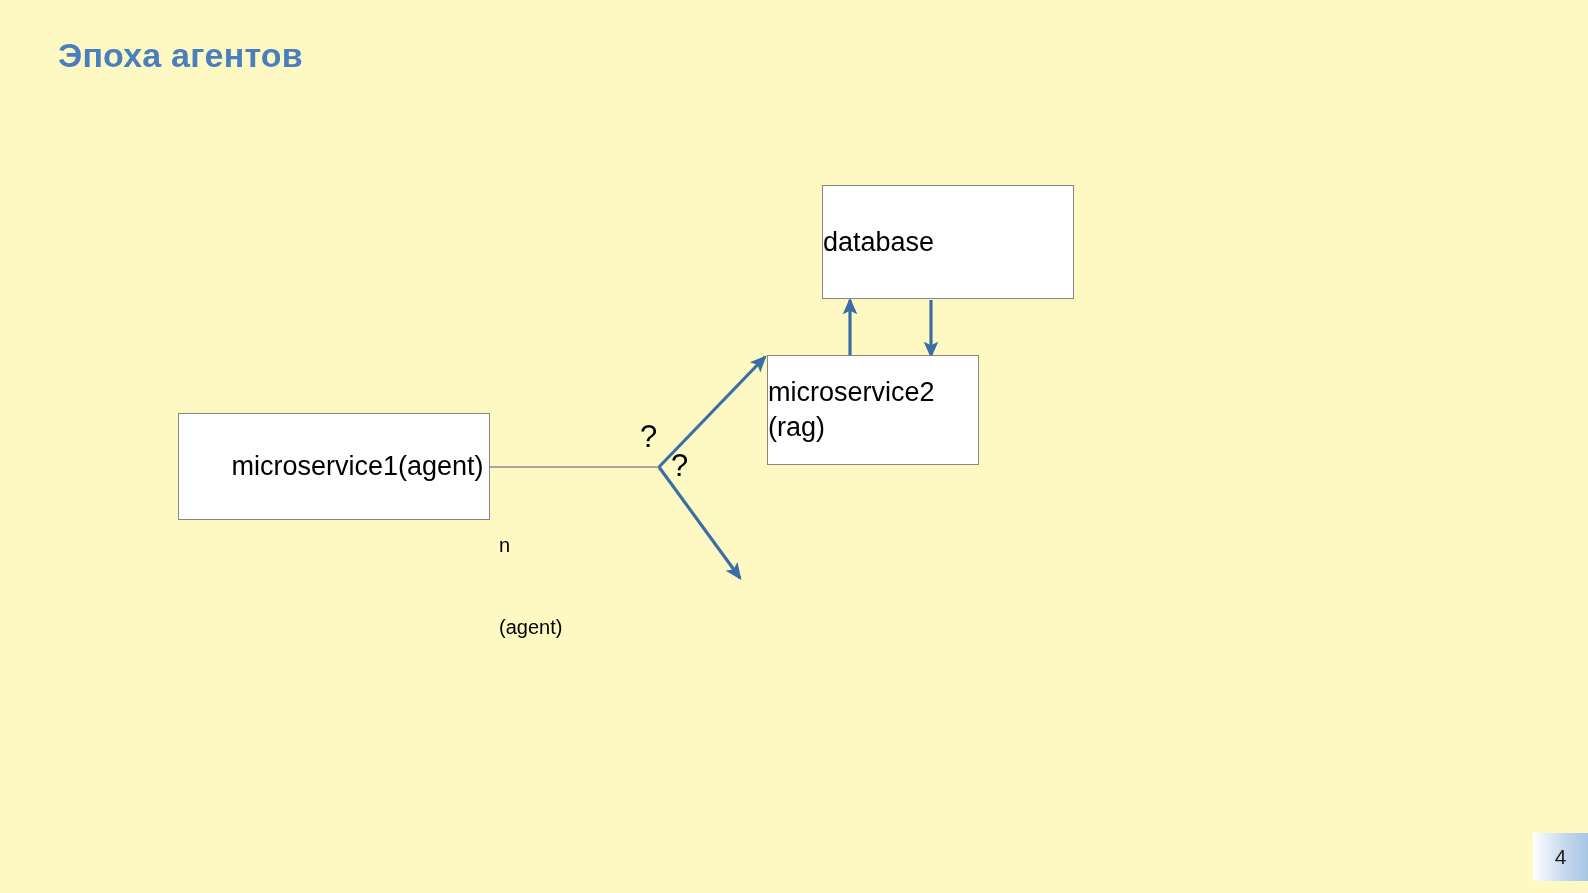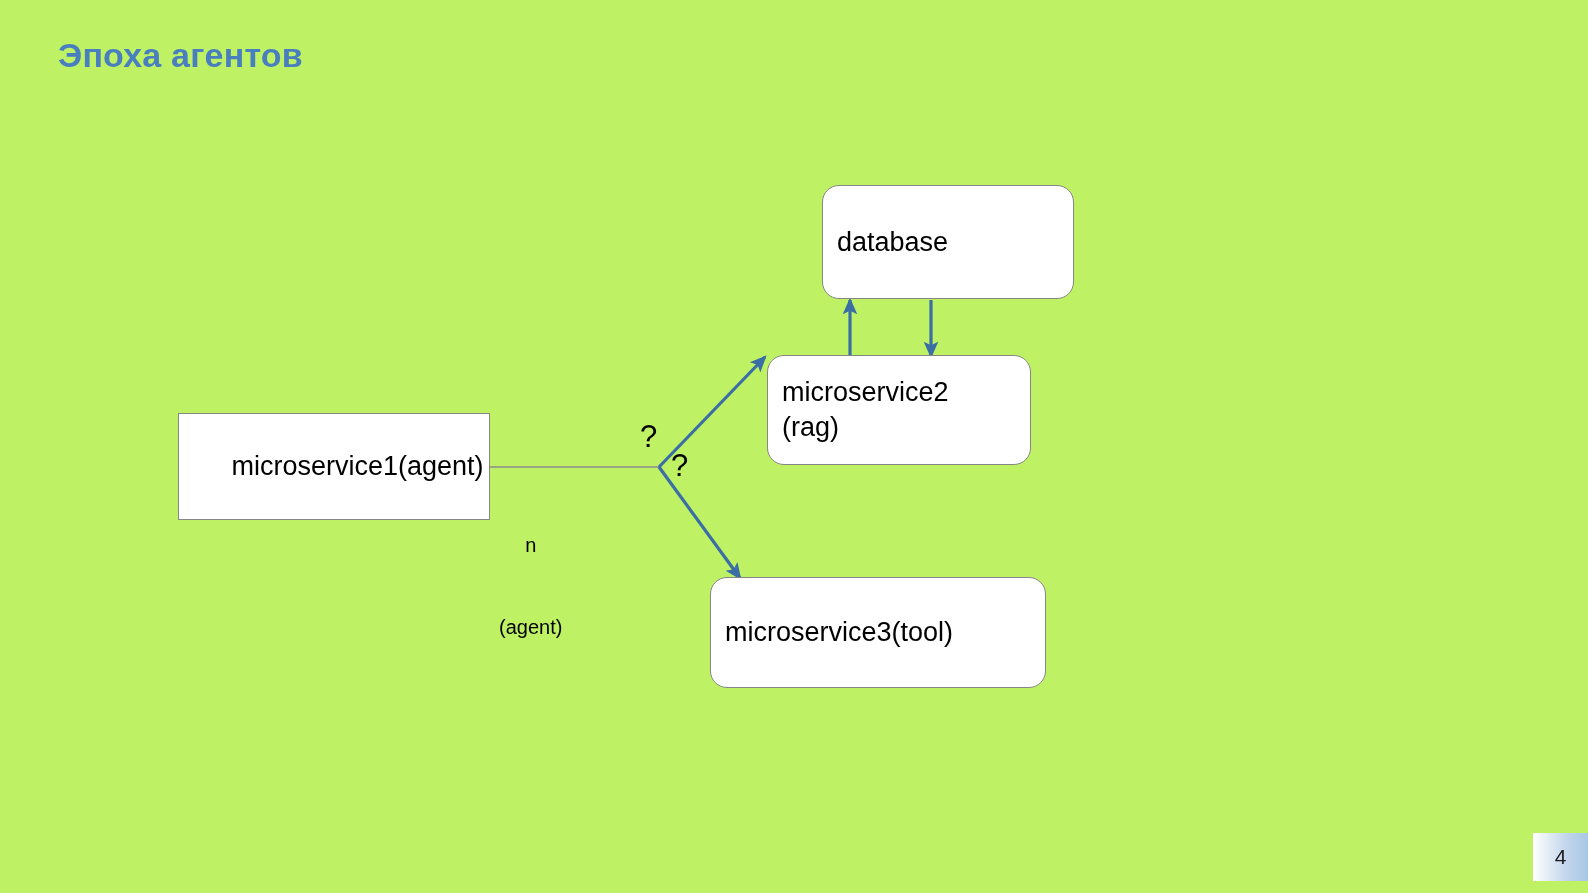--- a/index.html
+++ b/index.html
@@ -7,23 +7,22 @@
     padding: 0;
     background: #ffffff;
   }
   body {
     font-family: "Liberation Sans", sans-serif;
   }
   #slide {
     position: relative;
     width: 1588px;
     height: 893px;
-    background: #bef264;
+    background: #fef9c3;
     overflow: hidden;
-    text-align: center;
   }
 
   
   #slide-title {
     position: absolute;
     left: 58px;
     top: 36px;
     font-size: 34px;
     font-weight: bold;
     color: #4a7fbf;
@@ -48,37 +47,36 @@
     background: #ffffff;
     color: #000000;
     font-size: 27px;
     line-height: 1.28;
     display: flex;
     flex-direction: column;
     justify-content: center;
   }
   .node-box.align-left {
     align-items: flex-start;
-    padding-left: 14px;
-    border-radius: 17px;
+    padding-left: 0;
   }
   .node-box.align-center {
     align-items: center;
   }
 
   #node-database {
     left: 822px;
     top: 185px;
     width: 252px;
     height: 114px;
   }
   #node-microservice2 {
     left: 767px;
     top: 355px;
-    width: 264px;
+    width: 212px;
     height: 110px;
   }
   #node-microservice1 {
     left: 178px;
     top: 413px;
     width: 312px;
     height: 107px;
     padding-left: 47px;
   }
   #node-microservice3 {
@@ -168,23 +166,20 @@
 
   <div class="node-box align-left" id="node-microservice2">
     <span>microservice2</span>
     <span>(rag)</span>
   </div>
 
   <div class="node-box align-center" id="node-microservice1">
     <span>microservice1(agent)</span>
   </div>
 
-  <div class="node-box align-left" id="node-microservice3">
-    <span>microservice3(tool)</span>
-  </div>
 
   <div class="edge-label" id="label-random">
     <div>n</div>
     <div>(agent)</div>
   </div>
 
   <div class="branch-mark" id="branch-mark-upper">?</div>
   <div class="branch-mark" id="branch-mark-lower">?</div>
 
   <div id="page-number-band"></div>

